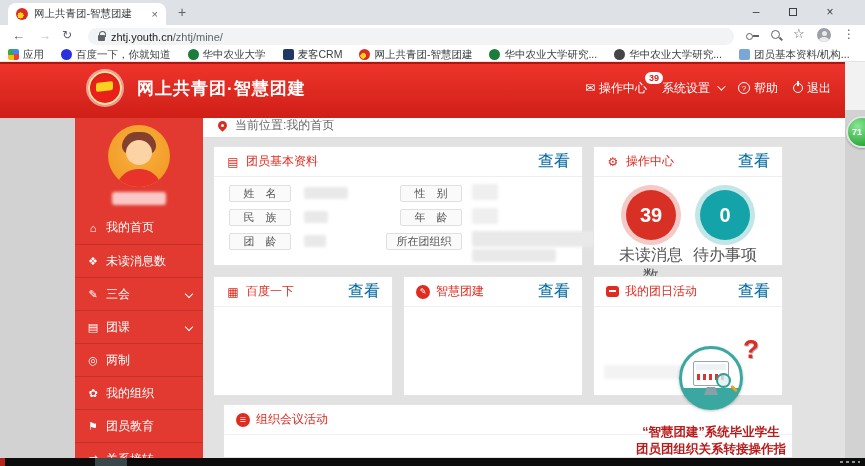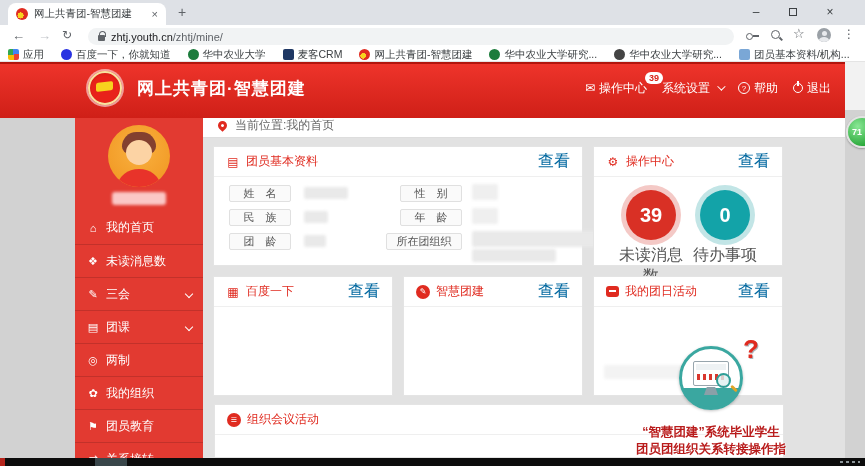--- a/index.html
+++ b/index.html
@@ -87,21 +87,21 @@
   .c-ic-bubble { width:13px; height:11px; border-radius:3px; background:#e02b20; position:relative; flex:none; }
   .c-ic-bubble::before { content:""; position:absolute; left:2px; bottom:-3px; border:3px solid transparent; border-top-color:#e02b20; }
   .c-ic-bubble::after { content:""; position:absolute; left:3px; top:4px; width:7px; height:1.5px; background:#fff; }
   .view { margin-left:auto; color:#0369a1; font-size:16px; }
 
   #card-profile   { left:213px; top:146px; width:370px; height:120px; }
   #card-operation { left:593px; top:146px; width:190px; height:120px; }
   #card-sanhui    { left:213px; top:276px; width:180px; height:120px; }
   #card-tuanke    { left:403px; top:276px; width:180px; height:120px; }
   #card-tuanri    { left:593px; top:276px; width:190px; height:120px; }
-  #card-meetings  { left:214px; top:404px; width:570px; height:54px; }
+  #card-meetings  { left:223px; top:404px; width:570px; height:54px; }
 
   .fld { position:absolute; height:17px; background:#fafafa; border:1px solid #e0e0e0; border-radius:2px; color:#555; font-size:11px; line-height:15px; text-align:center; }
   .redacted { position:absolute; background:#e9e9e9; border-radius:2px; filter:blur(1.5px); }
 
   .stat { position:absolute; width:70px; text-align:center; }
   .stat .ring { width:60px; height:60px; margin:0 auto; border-radius:50%; padding:5px; }
   .stat .circle { width:50px; height:50px; border-radius:50%; color:#fff; font-size:20px; font-weight:bold; line-height:50px; text-align:center; }
   .stat-red .ring { background:#f4c9c6; } .stat-red .circle { background:#d93025; }
   .stat-teal .ring { background:#c2e5e6; } .stat-teal .circle { background:#13a3a8; }
   .stat .lbl { margin-top:0; font-size:16px; color:#555; }

